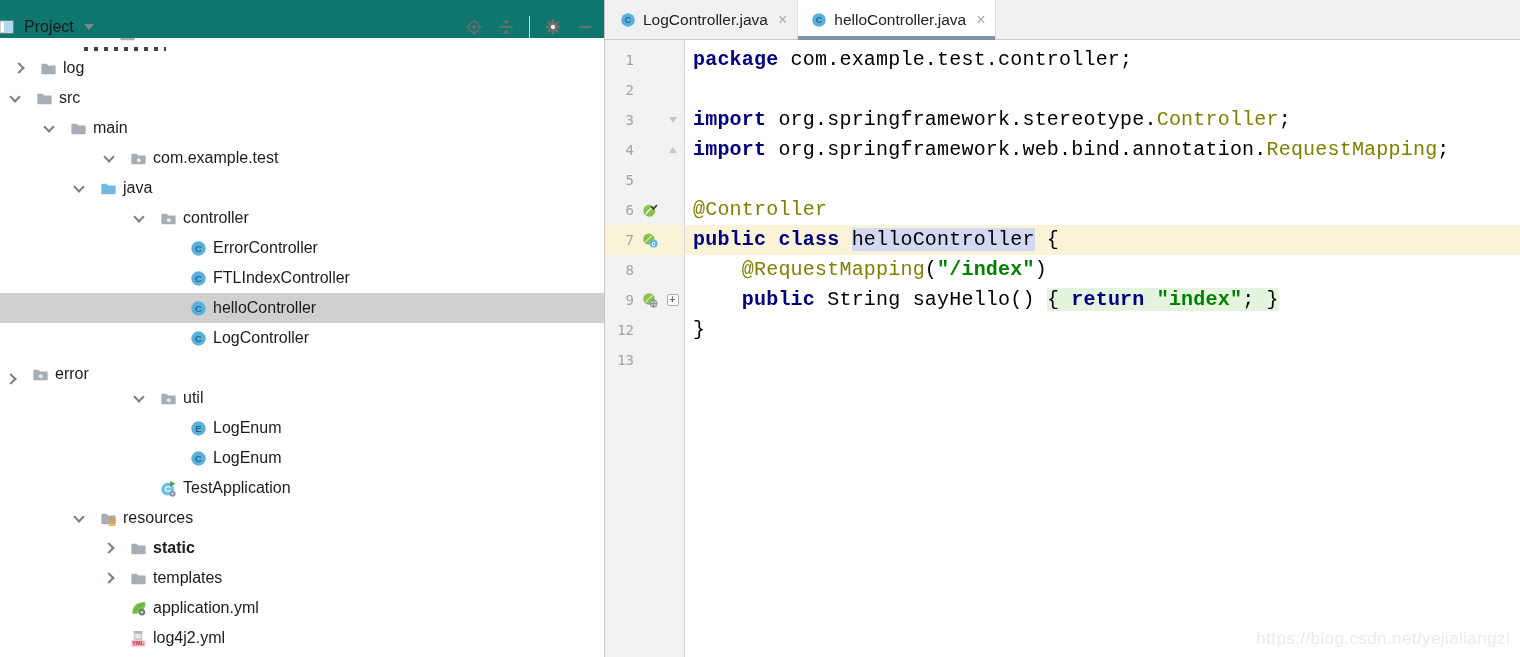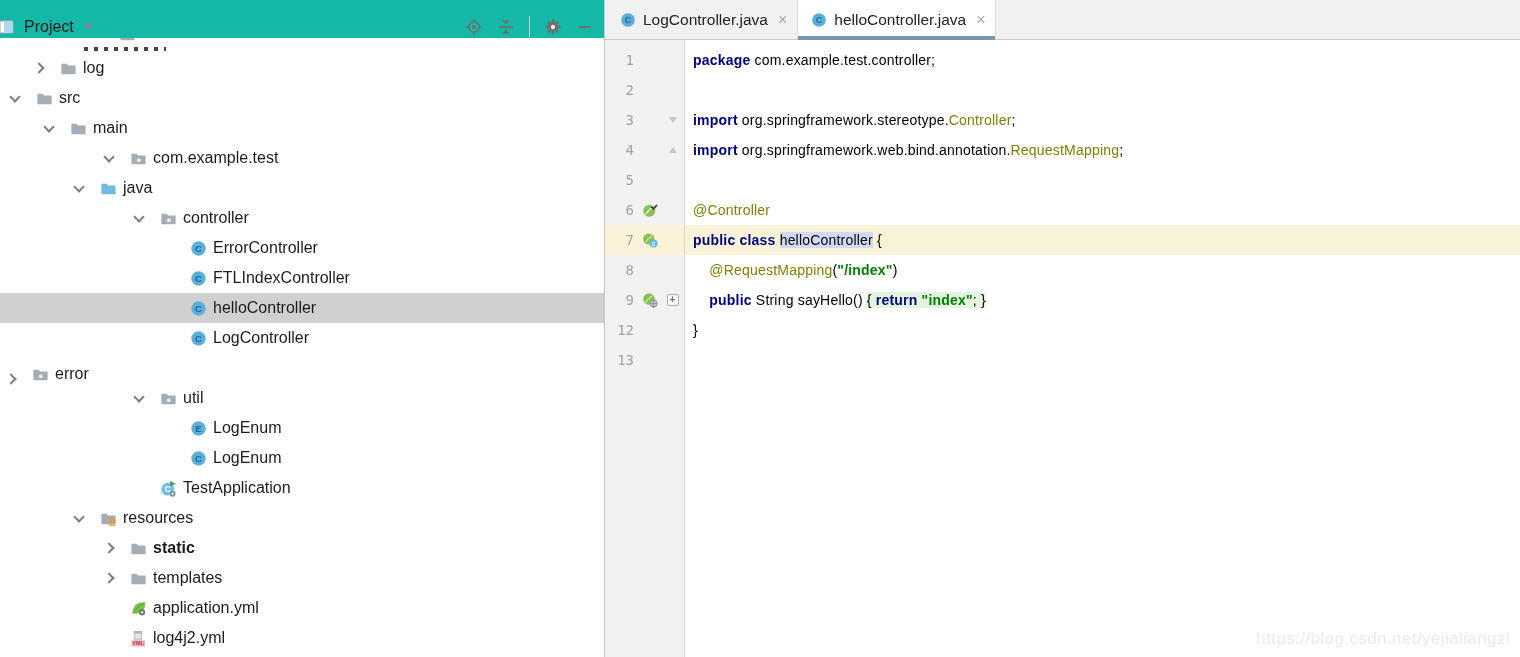--- a/index.html
+++ b/index.html
@@ -3,21 +3,21 @@
 <meta charset="utf-8">
 <style>
   * { margin:0; padding:0; box-sizing:border-box; }
   html,body { background:#fff; }
   .app{position:relative;width:1520px;height:657px;overflow:hidden;background:#fff;
        font-family:"Liberation Sans",sans-serif;color:#1c1c1c;}
 
   
   .project-panel{position:absolute;left:0;top:0;width:605px;height:657px;background:#fff;
                  border-right:1px solid #c6c6c6;}
-  .panel-header{height:38px;background:#14b8a6;display:flex;align-items:center;padding:16px 10px 0 0;}
+  .panel-header{height:38px;background:#0f766e;display:flex;align-items:center;padding:16px 10px 0 0;}
   .pwin-icon{width:16px;height:16px;margin-left:0;}
   .panel-title{font-size:16px;color:#1a1a1a;margin-left:8px;}
   .caret-down{width:0;height:0;border-left:5px solid transparent;border-right:5px solid transparent;
               border-top:6px solid #7e8790;margin-left:10px;}
   .header-tools{margin-left:auto;display:flex;align-items:center;gap:14px;}
   .tool-icon{width:18px;height:18px;display:flex;align-items:center;justify-content:center;}
   .vsep{width:1px;height:22px;background:#cfcfcf;}
 
   .tree{padding-top:0;}
   .partial-row{position:relative;height:15px;overflow:hidden;}
@@ -50,21 +50,21 @@
   .code-row{display:flex;flex:0 0 30px;height:30px;}
   .code-row.spacer{flex:0 0 5px;height:5px;}
   .code-row.filler{flex:1 1 auto;height:auto;}
   .gutter-cell{flex:0 0 80px;display:flex;align-items:center;background:#f2f2f2;
                border-right:1px solid #d8d8d8;}
   .lnum{width:33px;text-align:right;font-family:"DejaVu Sans Mono",monospace;font-size:14px;
         color:#a3a3a3;padding-right:4px;}
   .gic{width:24px;display:flex;justify-content:center;align-items:center;}
   .gic svg{width:16px;height:16px;display:block;}
   .gfold{width:21px;display:flex;justify-content:center;align-items:center;}
-  .code-cell{flex:1 1 auto;font-family:Liberation Sans, sans-serif;font-size:14px;line-height:30px;
+  .code-cell{flex:1 1 auto;font-family:Liberation Mono, monospace;font-size:20px;line-height:30px;
              letter-spacing:.2px;white-space:pre;padding-left:8px;background:#fff;}
   .current .gutter-cell,.current .code-cell{background:#fbf3d8;}
 
   .kw{color:#000080;font-weight:bold;}
   .ann{color:#808000;}
   .str{color:#008000;font-weight:bold;}
   .plain{color:#000;}
   .bg-ident{background:#d3d9f2;}
   .bg-fold{background:#e5f4df;border-radius:2px;}
 
@@ -134,21 +134,21 @@
     <div class="tree">
       <div class="partial-row">
         <span class="pfolder">
           <svg viewBox="0 0 16 16">
               <path d="M1.3 4.2c0-.4.3-.7.7-.7h4.1l1.5 1.6h6.4c.4 0 .7.3.7.7v7c0 .4-.3.7-.7.7H2c-.4 0-.7-.3-.7-.7V4.2z" fill="#a7adb4"></path>
             </svg>
         </span>
         <span class="pdots"></span>
       </div>
       <div>
-          <div class="tree-row" style="padding-left: 8px; margin-left: 20px;">
+          <div class="tree-row" style="padding-left: 8px;">
             <span class="chev-slot">
               <span class="chev closed"></span>
             </span>
             <span class="tree-icon">
               <svg viewBox="0 0 16 16">
                 <path d="M1.3 4.2c0-.4.3-.7.7-.7h4.1l1.5 1.6h6.4c.4 0 .7.3.7.7v7c0 .4-.3.7-.7.7H2c-.4 0-.7-.3-.7-.7V4.2z" fill="#a7adb4"></path>
               </svg>
             </span>
             <span class="tree-label">log</span>
           </div>

